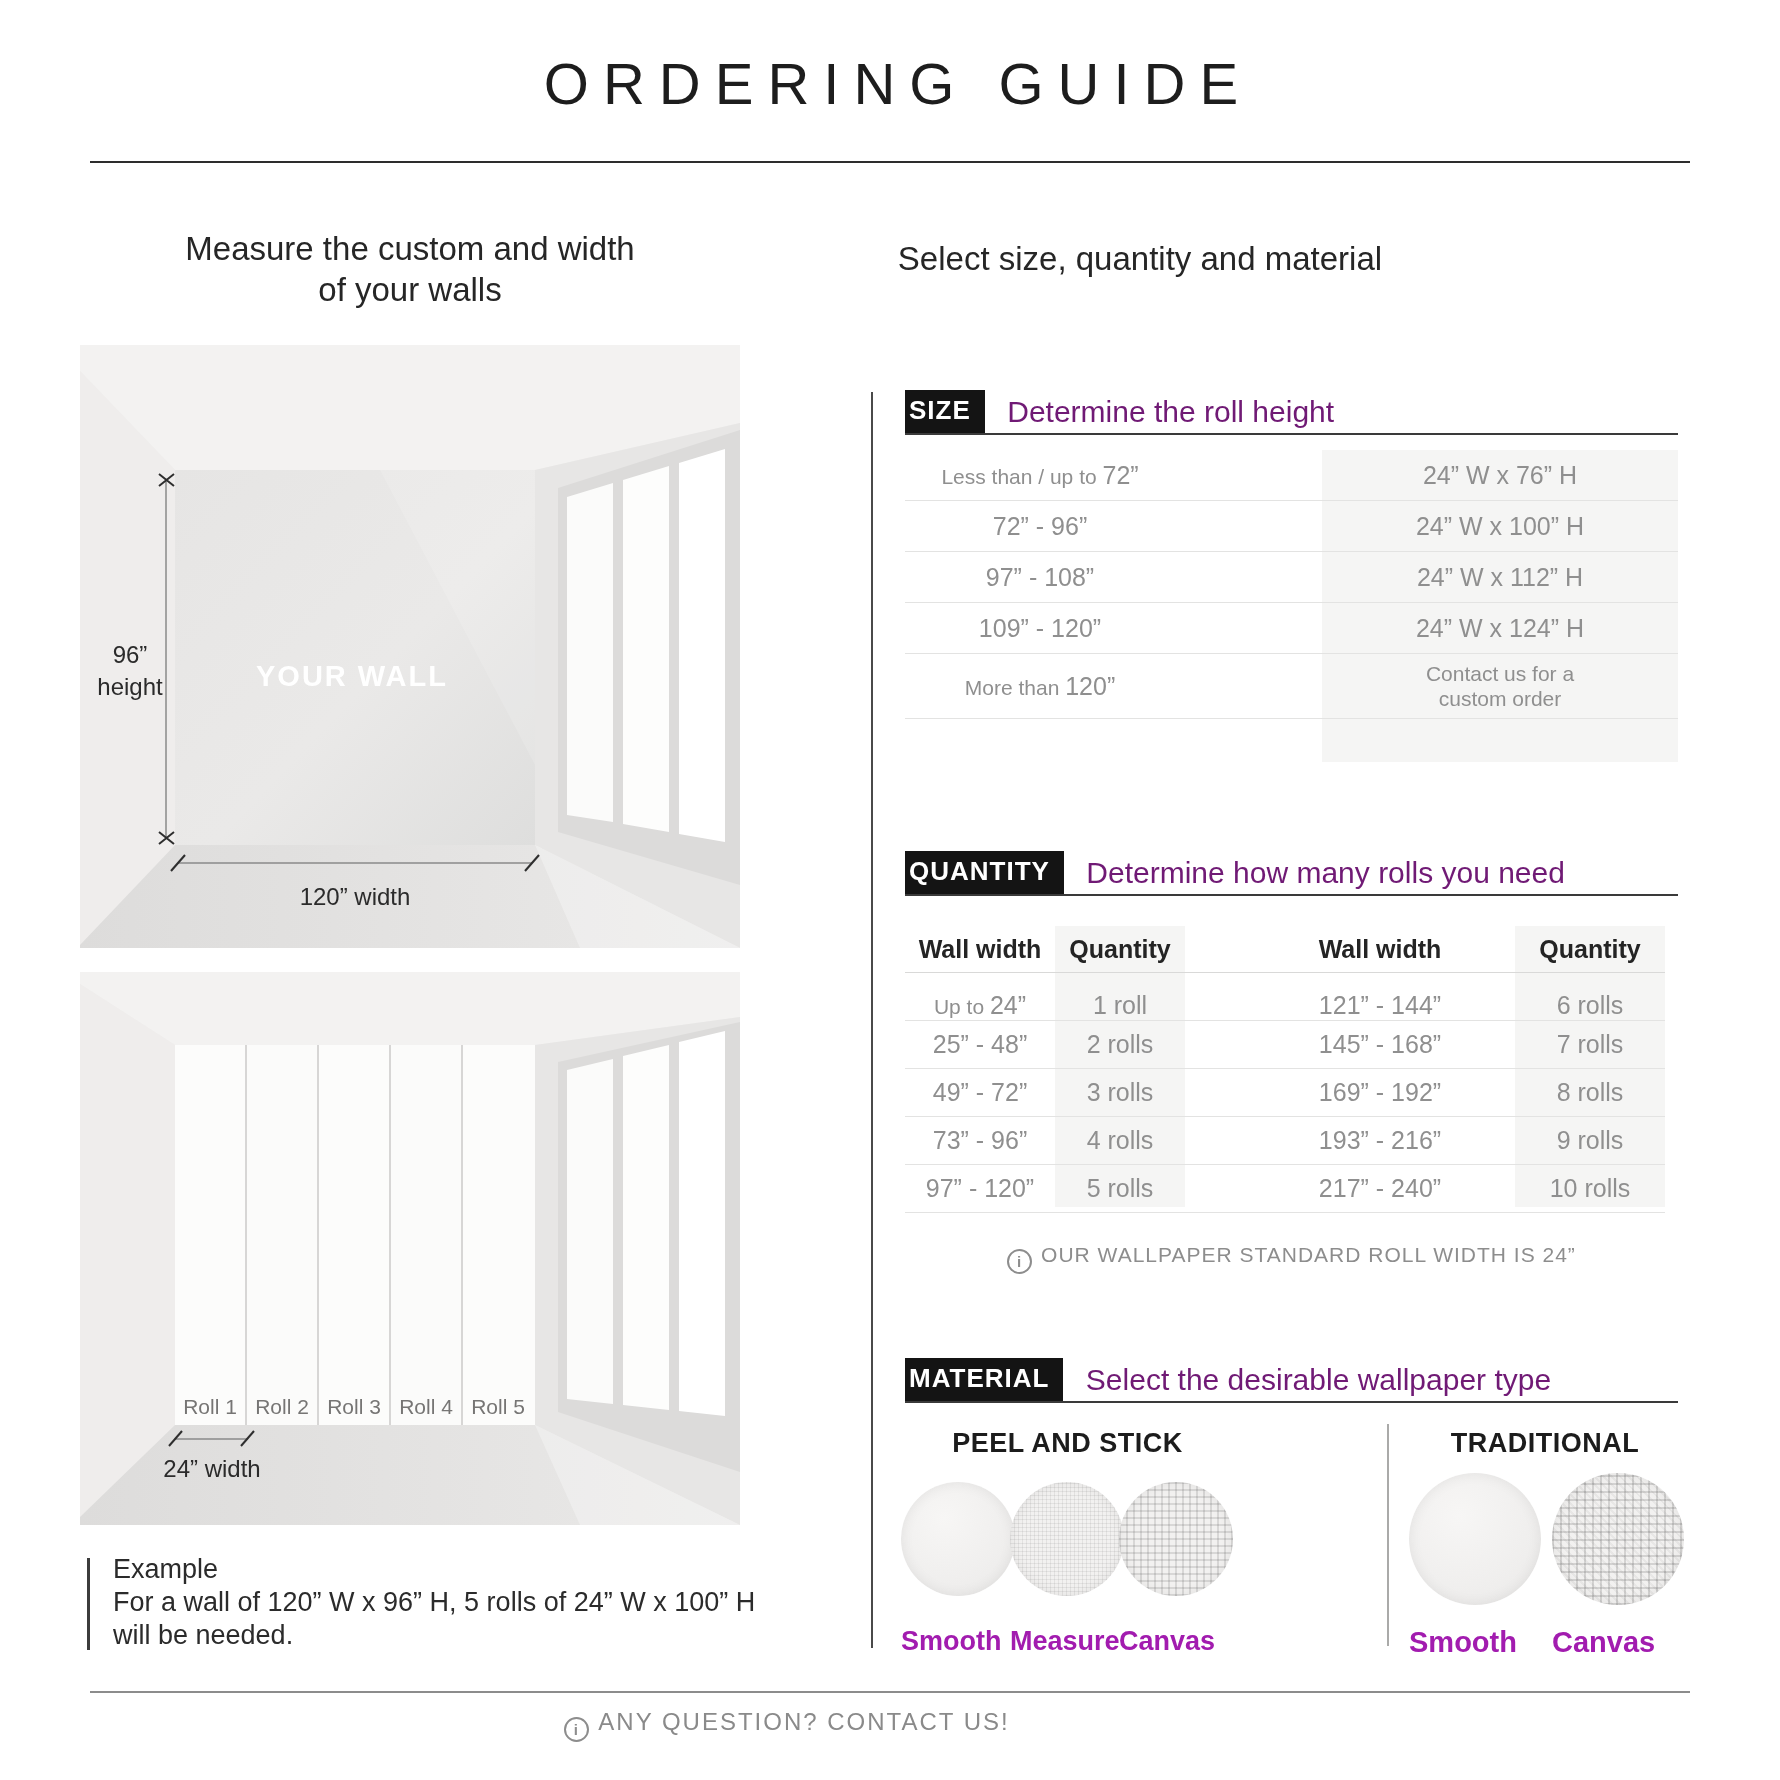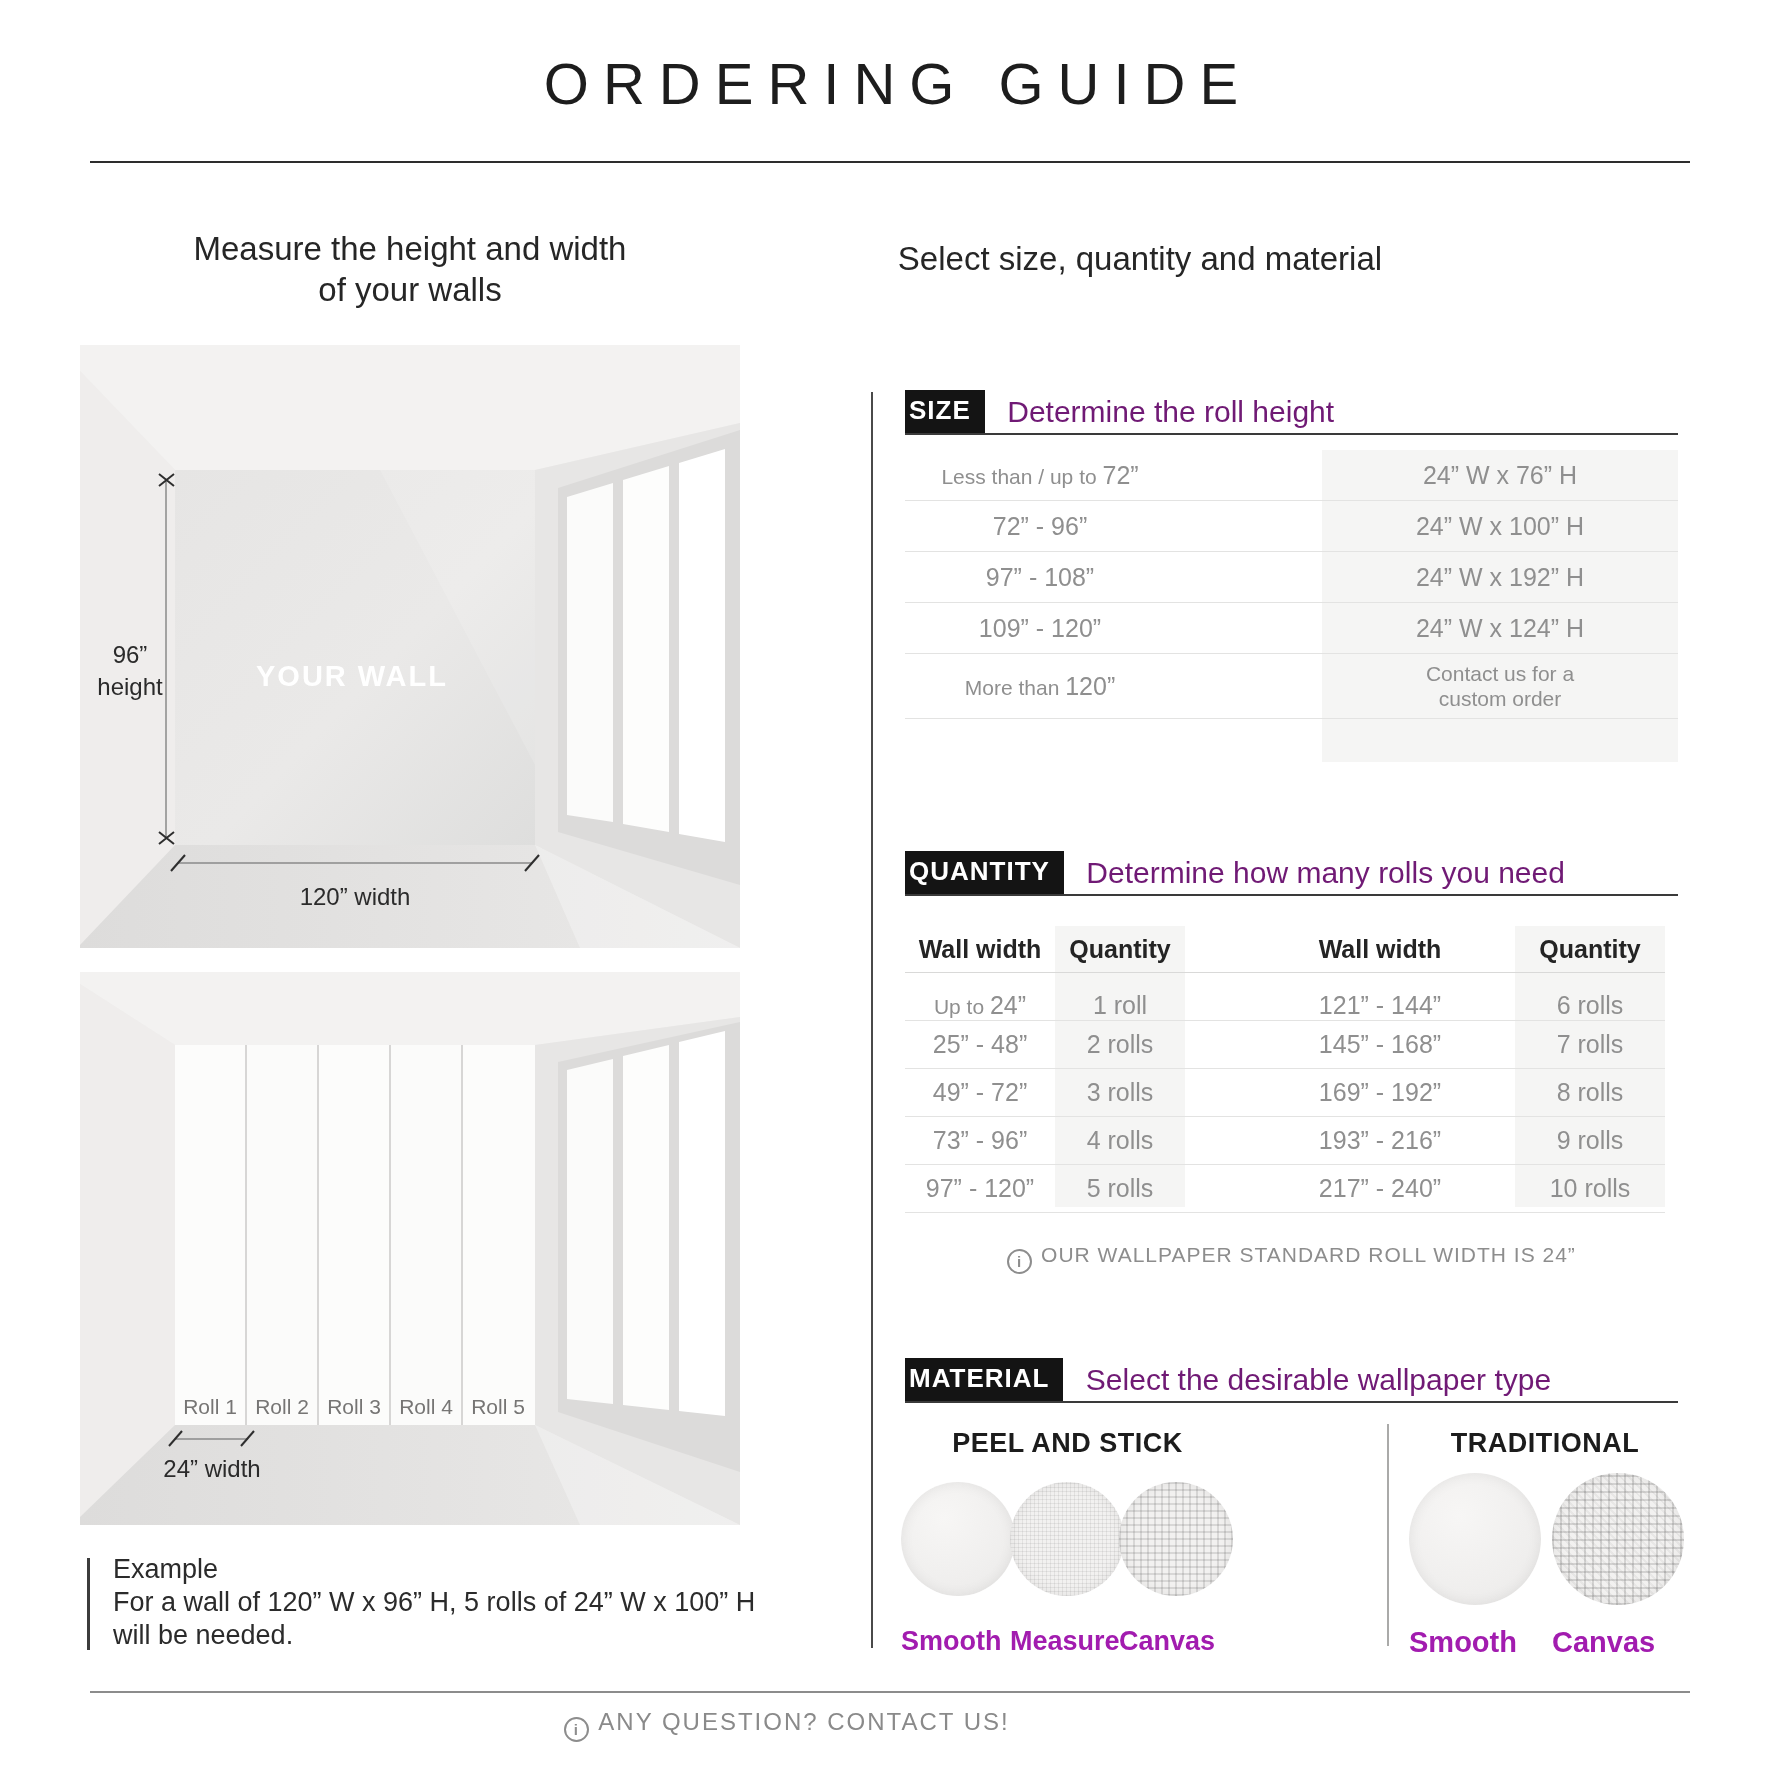--- a/index.html
+++ b/index.html
@@ -99,21 +99,21 @@
 </style>
 </head>
 <body>
 
 <div class="page">
 
   <div class="page-title">ORDERING GUIDE</div>
   <div class="rule-top"></div>
 
   <div class="left-heading">
-    <div>Measure the height and width</div>
+    <div>Measure the custom and width</div>
     <div>of your walls</div>
   </div>
   <div class="right-heading">Select size, quantity and material</div>
 
   <div class="room1">
     <svg viewBox="0 0 660 603" width="660" height="603">
       <defs>
         <linearGradient id="r1wall" x1="0" y1="0" x2="1" y2="1">
           <stop offset="0" stop-color="#e6e5e4"></stop>
             <stop offset="0.55" stop-color="#eae9e8"></stop>
@@ -207,21 +207,21 @@
       <div class="size-c2 td">24” W x 76” H</div>
     </div>
     <div class="trow" style="height:50px;">
       <div class="size-c1 td"><span class="pre"></span><span>72” - 96”</span></div>
       <div class="size-gap"></div>
       <div class="size-c2 td">24” W x 100” H</div>
     </div>
     <div class="trow" style="height:50px;">
       <div class="size-c1 td"><span class="pre"></span><span>97” - 108”</span></div>
       <div class="size-gap"></div>
-      <div class="size-c2 td">24” W x 192” H</div>
+      <div class="size-c2 td">24” W x 112” H</div>
     </div>
     <div class="trow" style="height:50px;">
       <div class="size-c1 td"><span class="pre"></span><span>109” - 120”</span></div>
       <div class="size-gap"></div>
       <div class="size-c2 td">24” W x 124” H</div>
     </div>
     <div class="trow" style="height:64px;">
       <div class="size-c1 td"><span class="pre">More than </span><span>120”</span></div>
       <div class="size-gap"></div>
       <div class="size-c2 td">

